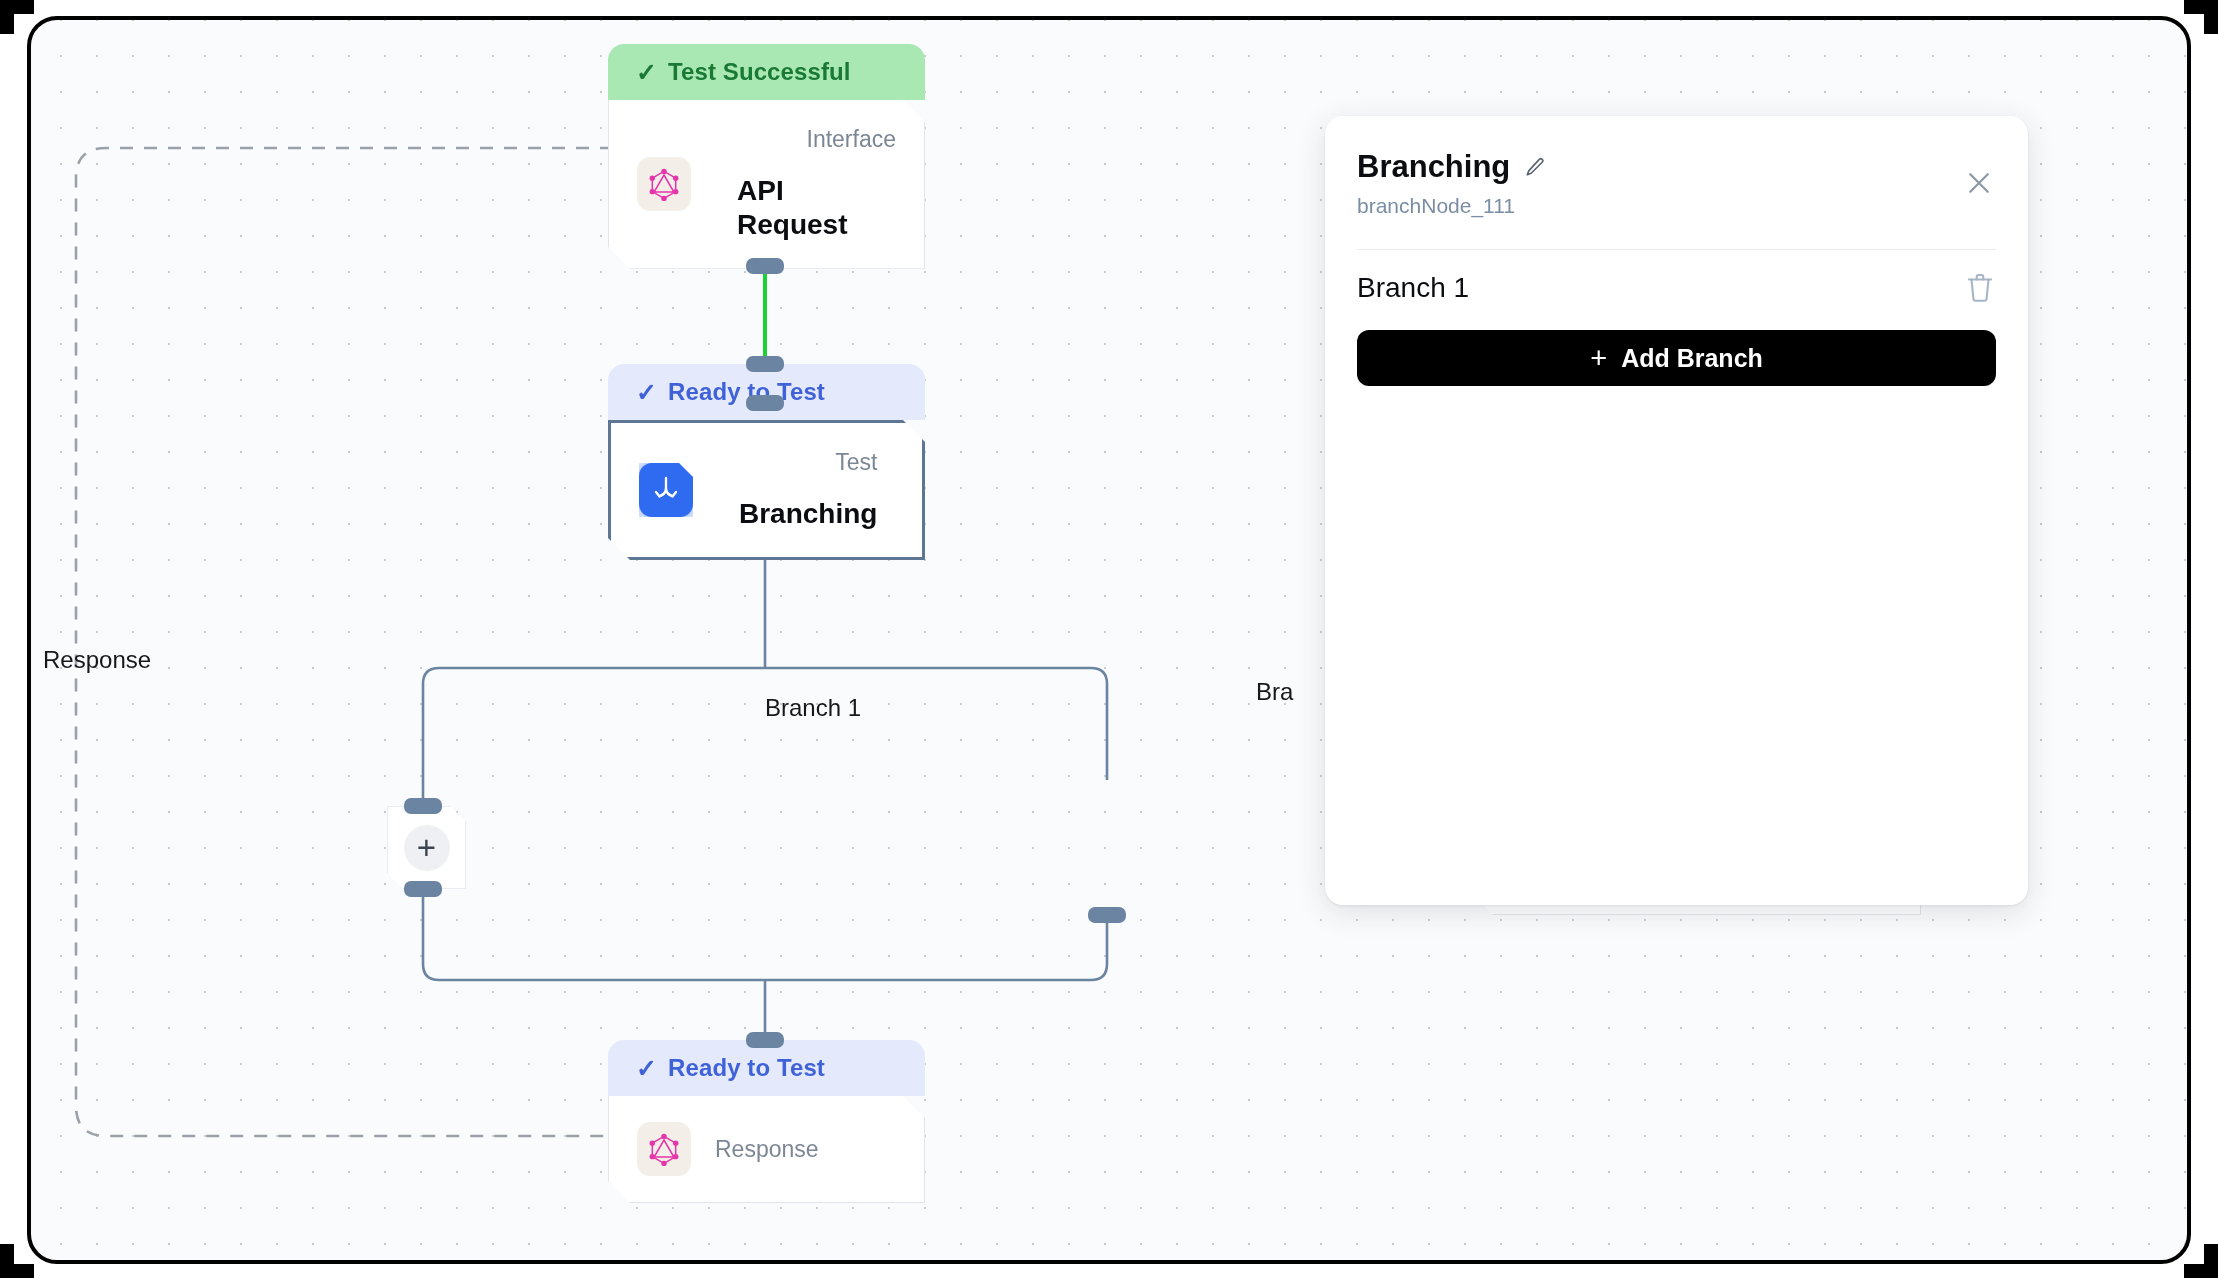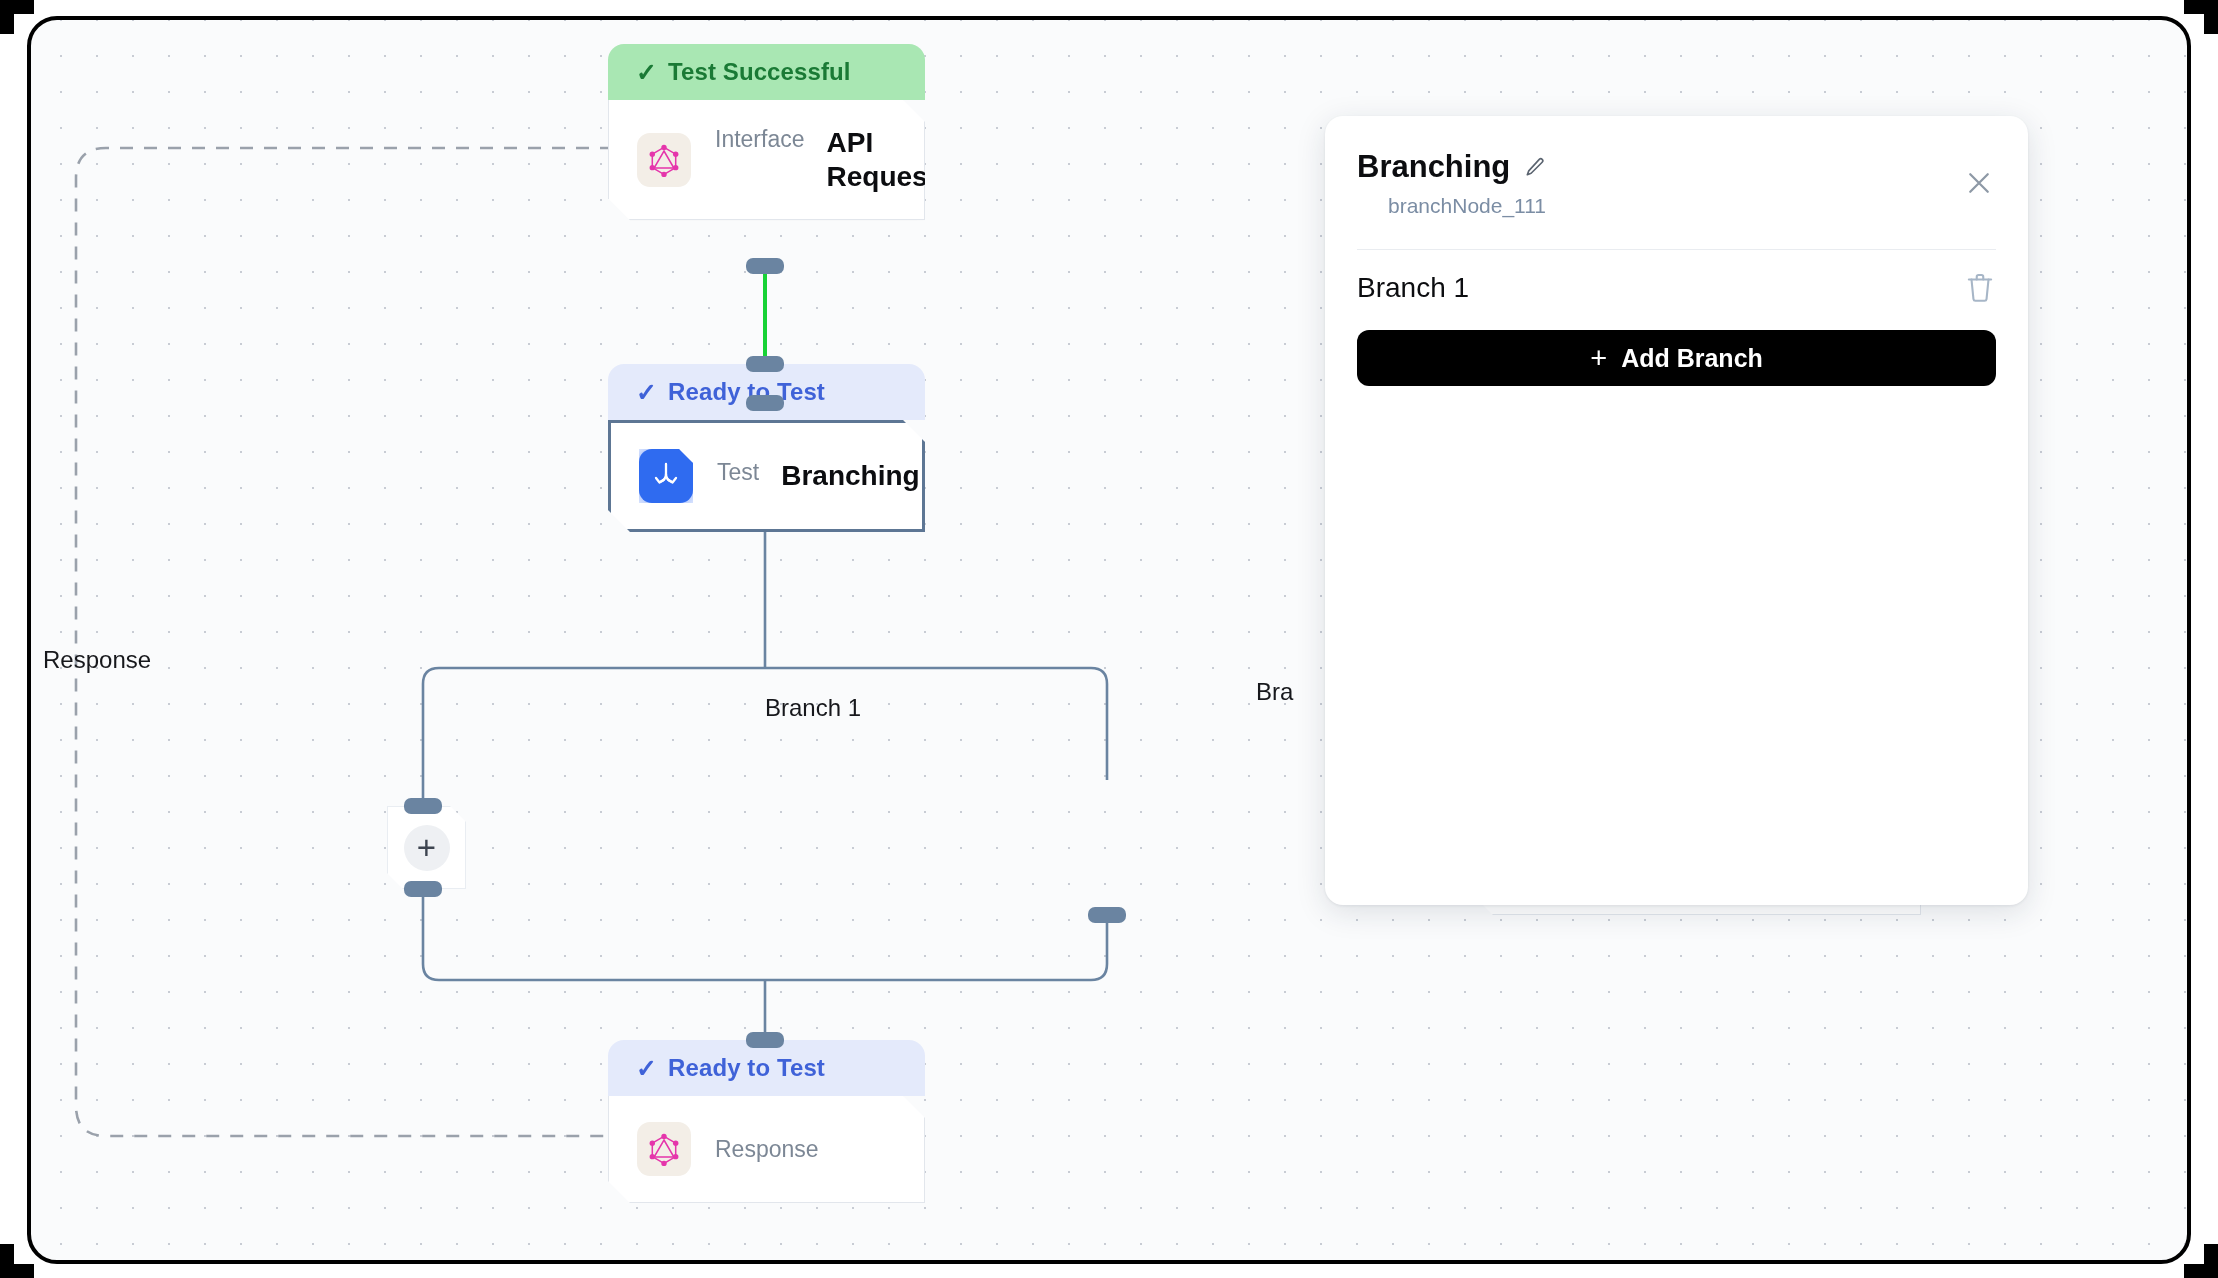--- a/index.html
+++ b/index.html
@@ -95,21 +95,21 @@
     width: 54px; height: 54px; flex: 0 0 54px;
     border-radius: 13px;
     display: flex; align-items: center; justify-content: center;
   }
   .icon-graphql { background: #f3eee7; }
   .icon-flow {
     background: #2f6bf0;
     clip-path: polygon(0 0, calc(100% - 14px) 0, 100% 14px, 100% 100%, 0 100%);
     box-shadow: 0 0 16px 5px rgba(80,130,250,.55);
   }
-  .node-text { display: flex; flex-direction: row; gap: 0; }
+  .node-text { display: flex; flex-direction: column; gap: 22px; align-items: flex-end; }
   .node-kind  { font-size: 23px; color: #7c8795; line-height: 1.15; }
   .node-title { font-size: 28px; font-weight: 700; color: #0c0d10; line-height: 1.2; margin-left: 22px; }
 
   
   .handle {
     position: absolute; width: 38px; height: 16px;
     background: #6a84a1; border-radius: 7px;
   }
 
   
@@ -129,21 +129,21 @@
   
   #details-panel {
     position: absolute; left: 1294px; top: 96px; width: 703px; height: 789px;
     background: #ffffff; border-radius: 18px;
     box-shadow: 0 7px 30px rgba(25,35,60,.13), 0 1px 3px rgba(25,35,60,.08);
     padding: 34px 32px 0 32px;
   }
   #panel-header { position: relative; }
   #panel-title-row { display: flex; align-items: center; gap: 13px; }
   #panel-title { font-size: 31px; font-weight: 700; color: #0c0d10; line-height: 1.1; }
-  #panel-subtitle { margin-top: 10px; font-size: 21px; color: #7b8da4; margin-left: 31px; }
+  #panel-subtitle { margin-top: 10px; font-size: 21px; color: #7b8da4; }
   #panel-close {
     position: absolute; right: -2px; top: 14px;
     width: 38px; height: 38px; display: flex; align-items: center; justify-content: center;
   }
   #panel-divider { margin-top: 31px; height: 1px; background: #e9ecf0; }
 
   .branch-row {
     display: flex; align-items: center; justify-content: space-between;
     height: 75px;
   }

